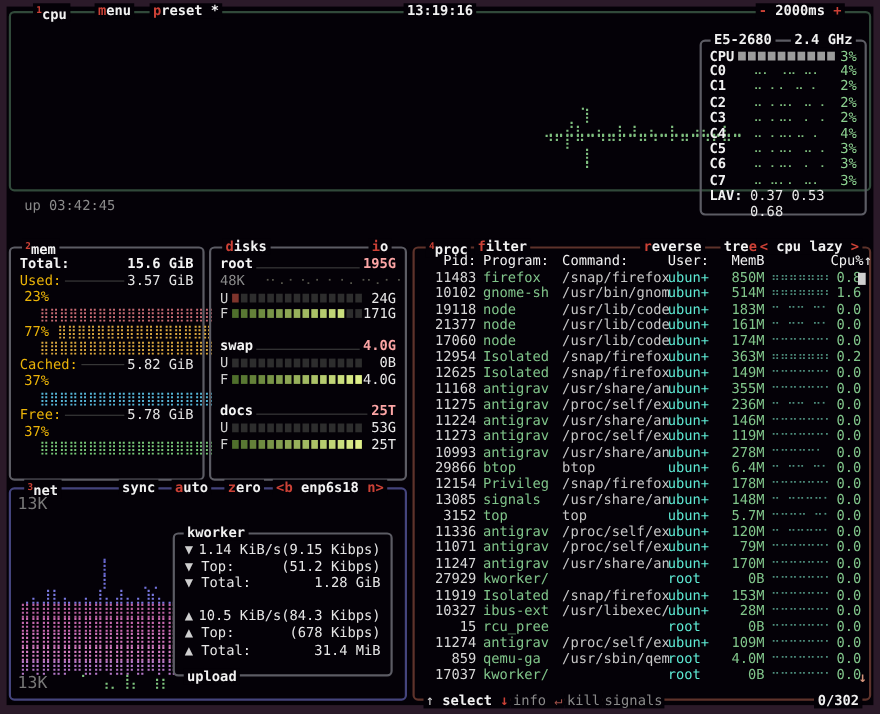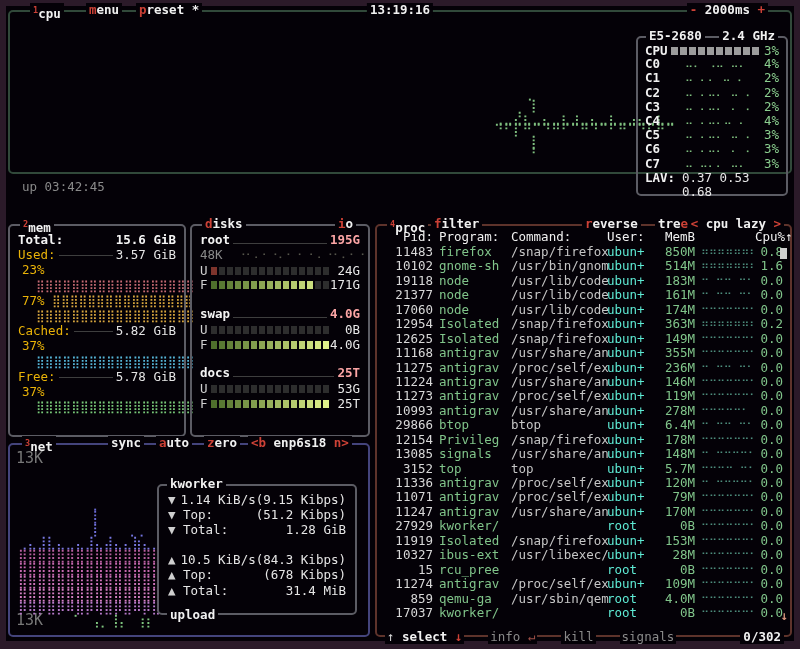--- a/index.html
+++ b/index.html
@@ -61,21 +61,21 @@
   .phead span{color:#f1f1f1;font-weight:normal}
   .c-pid{text-align:right;padding-right:6px;color:#d8d8d8}
   .c-prog{color:#80c48a}
   .c-cmd{color:#c6c6c6}
   .c-user{color:#5eead4}
   .c-mem{text-align:right;color:#80c48a}
   .c-dots{color:#4d8d7c;padding-left:6px;font-size:11px}
   .c-cpu{text-align:right;color:#80c48a}
   .thumb{position:absolute;right:3px;top:22px;width:7px;height:11px;background:#cfcfcf}
   .sdown{position:absolute;right:2px;bottom:12px;color:#d4937a;font-weight:bold}
-  .footer{position:absolute;bottom:-9px;left:8px;display:flex;gap:24px}
+  .footer{position:absolute;bottom:-9px;left:8px;display:flex;gap:0}
   .footer .fitem{background:#040107;padding:0 2px}
   .counter{position:absolute;bottom:-9px;right:6px;background:#040107;padding:0 3px}
 </style>
 </head>
 <body>
 
 <div class="term">
 
   <div class="box b-cpu" style="left:2px;top:4px;width:784px;height:164px">
     <span class="tab" style="left:20px"><span class="sg hot sup">1</span><span class="sg b">cpu</span></span>

